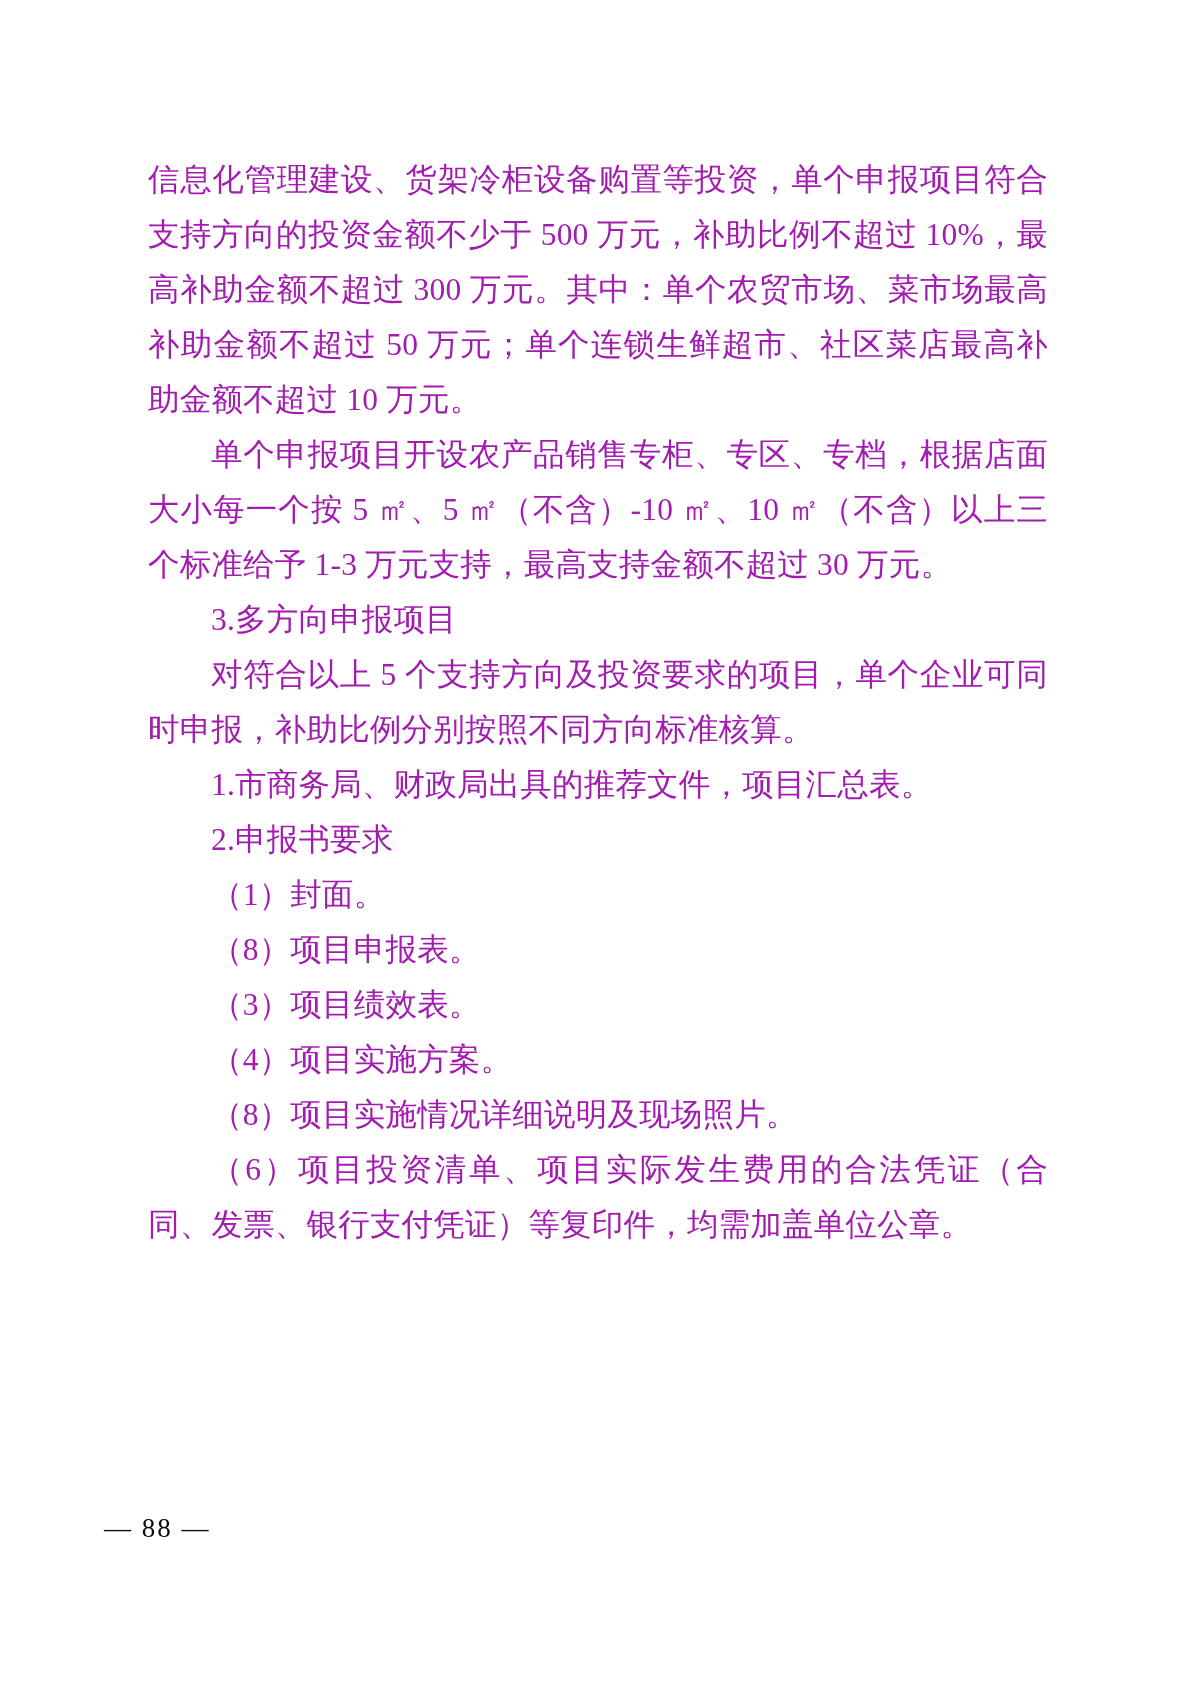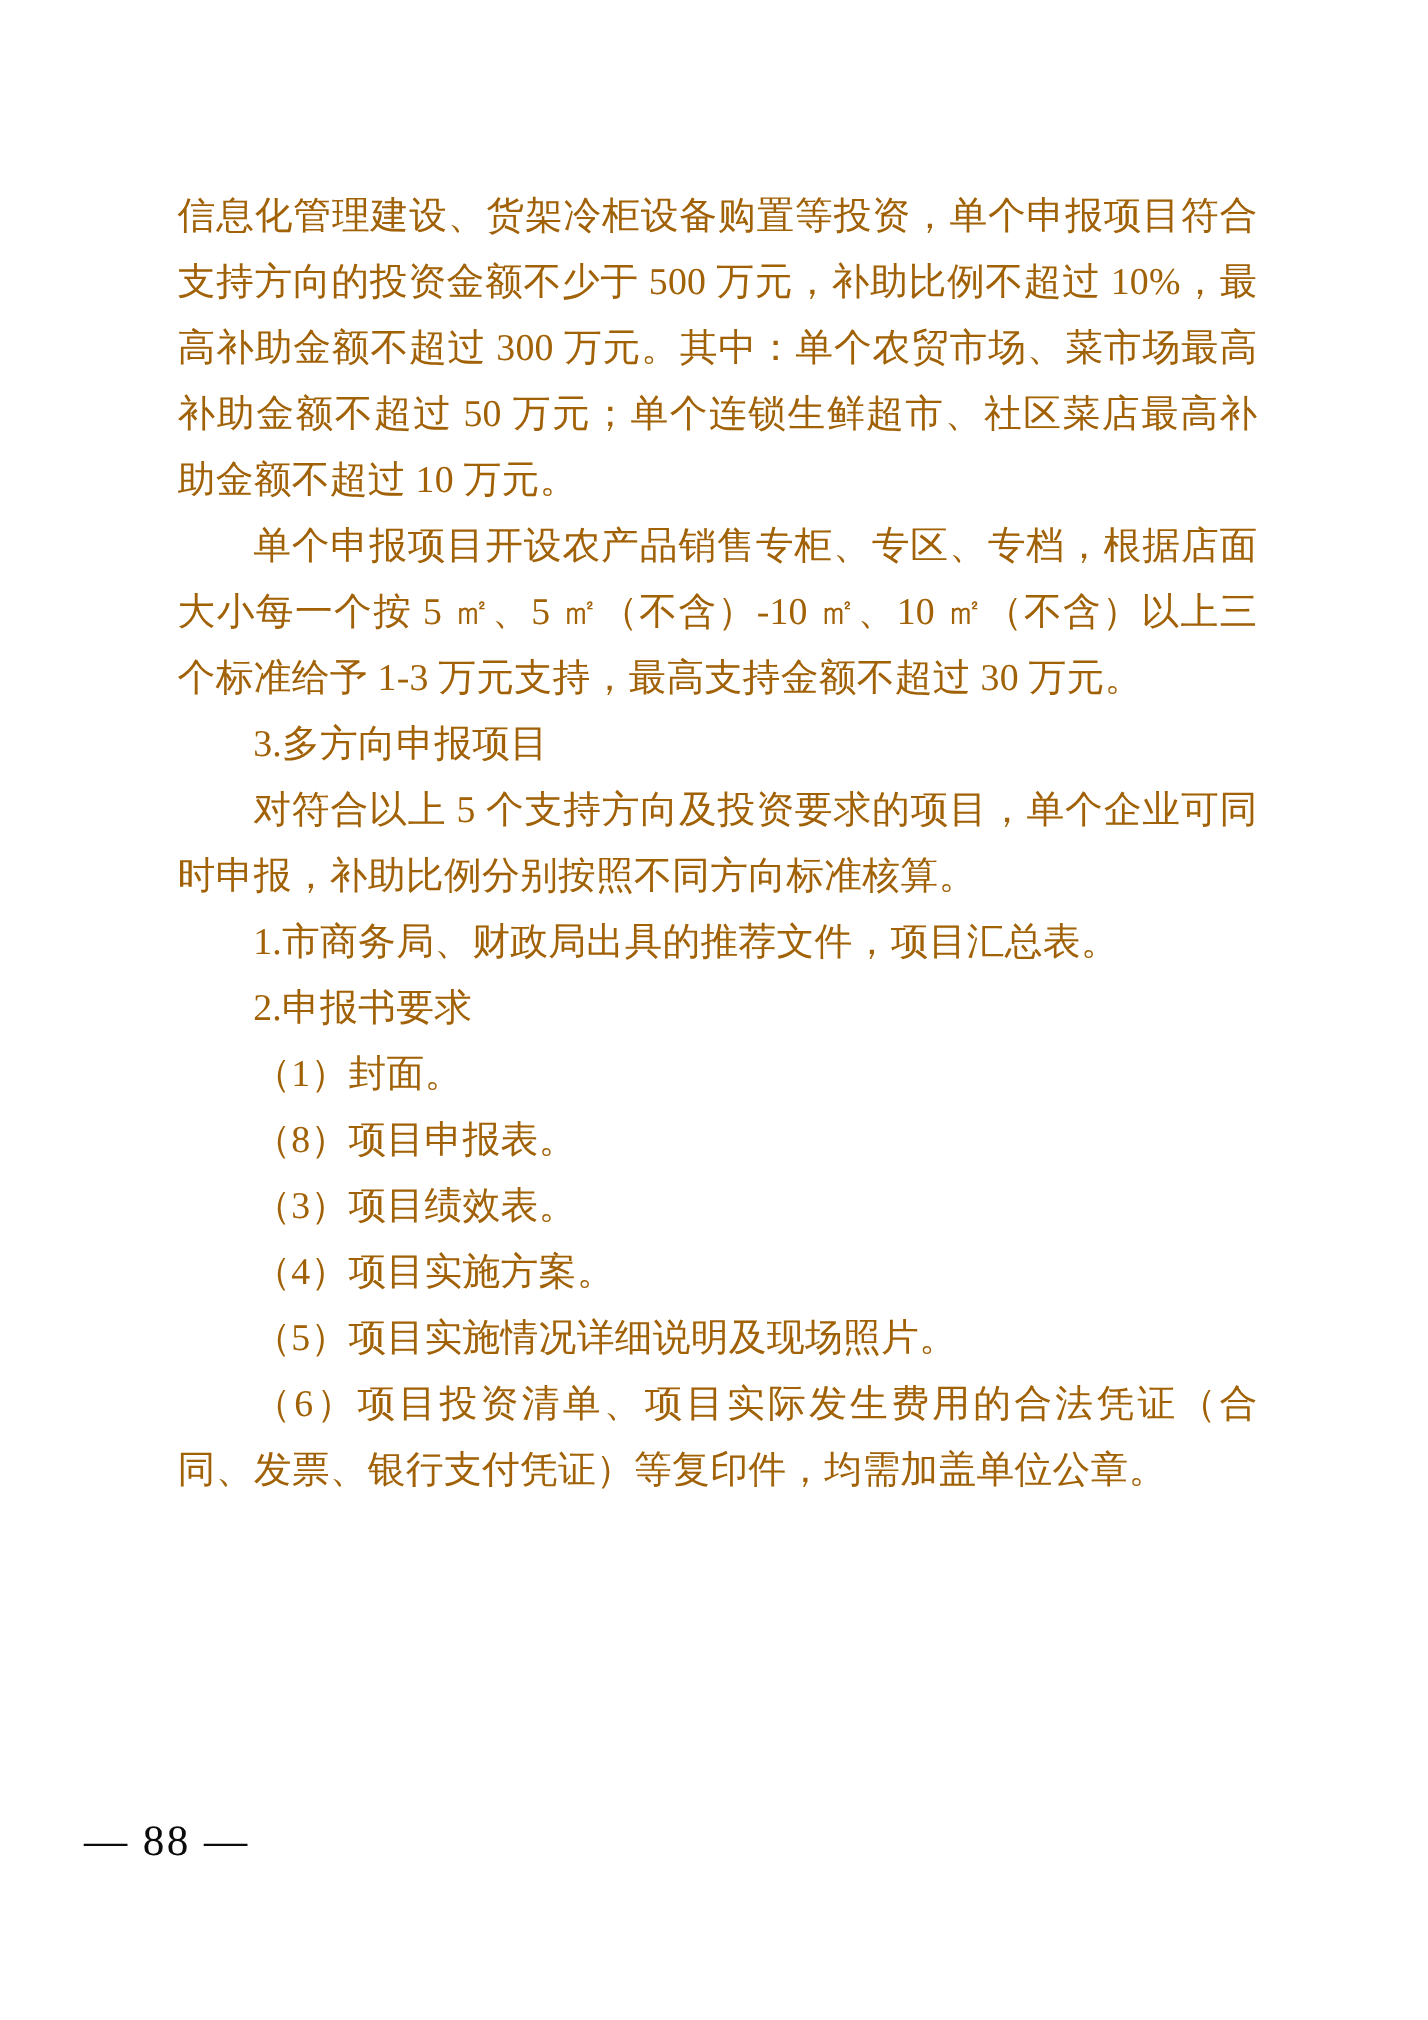--- a/index.html
+++ b/index.html
@@ -24,43 +24,43 @@
     top: 152px;
     width: 900px;
   }
   p {
     margin: 0;
     font-size: 31.5px;
     line-height: 55px;
     text-align: justify;
     text-justify: inter-ideograph;
     letter-spacing: 0.2px;
-    color: #a16207;
+    color: #a21caf;
   }
   p.indent {
     text-indent: 63px;
   }
   p.noindent {
     text-indent: 0;
   }
   p.heading {
     text-indent: 63px;
     font-weight: bold;
     font-family: "Liberation Sans", "DejaVu Sans", sans-serif;
     font-size: 31px;
   }
   .footer {
     position: absolute;
     left: 0;
     top: 1513px;
     width: 1190px;
     text-align: left;
-    padding-left: 70px;
+    padding-left: 104px;
     box-sizing: border-box;
-    font-size: 36px;
+    font-size: 27px;
     letter-spacing: 2px;
     color: #0b0b0b;
     font-family: "Liberation Serif", "DejaVu Serif", serif;
   }
 </style>
 </head>
 <body>
 
 <div class="page">
 
@@ -68,19 +68,19 @@
     <p class="noindent">信息化管理建设、货架冷柜设备购置等投资，单个申报项目符合支持方向的投资金额不少于 500 万元，补助比例不超过 10%，最高补助金额不超过 300 万元。其中：单个农贸市场、菜市场最高补助金额不超过 50 万元；单个连锁生鲜超市、社区菜店最高补助金额不超过 10 万元。</p>
     <p class="indent">单个申报项目开设农产品销售专柜、专区、专档，根据店面大小每一个按 5 ㎡、5 ㎡（不含）-10 ㎡、10 ㎡（不含）以上三个标准给予 1-3 万元支持，最高支持金额不超过 30 万元。</p>
     <p class="indent">3.多方向申报项目</p>
     <p class="indent">对符合以上 5 个支持方向及投资要求的项目，单个企业可同时申报，补助比例分别按照不同方向标准核算。</p>
     <p class="indent">1.市商务局、财政局出具的推荐文件，项目汇总表。</p>
     <p class="indent">2.申报书要求</p>
     <p class="indent">（1）封面。</p>
     <p class="indent">（8）项目申报表。</p>
     <p class="indent">（3）项目绩效表。</p>
     <p class="indent">（4）项目实施方案。</p>
-    <p class="indent">（5）项目实施情况详细说明及现场照片。</p>
+    <p class="indent">（8）项目实施情况详细说明及现场照片。</p>
     <p class="indent">（6）项目投资清单、项目实际发生费用的合法凭证（合同、发票、银行支付凭证）等复印件，均需加盖单位公章。</p>
   </div>
 
   <div class="footer">— 88 —</div>
 
 </div>
 
 </body></html>

